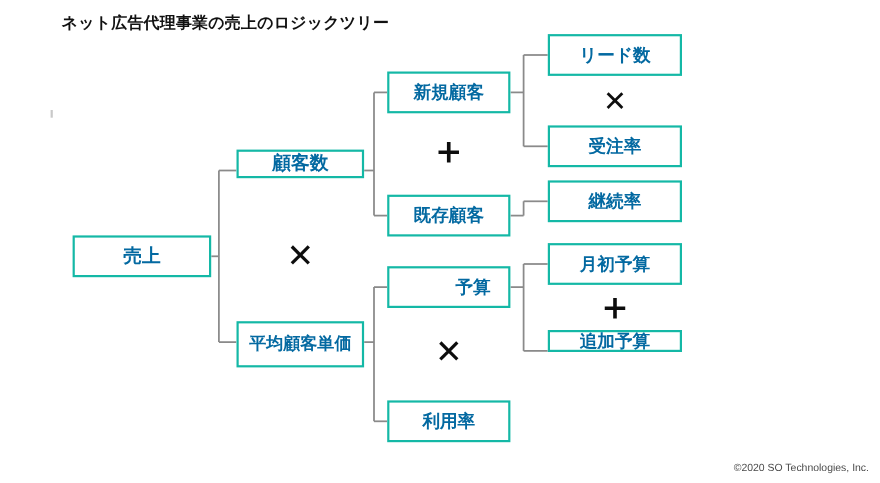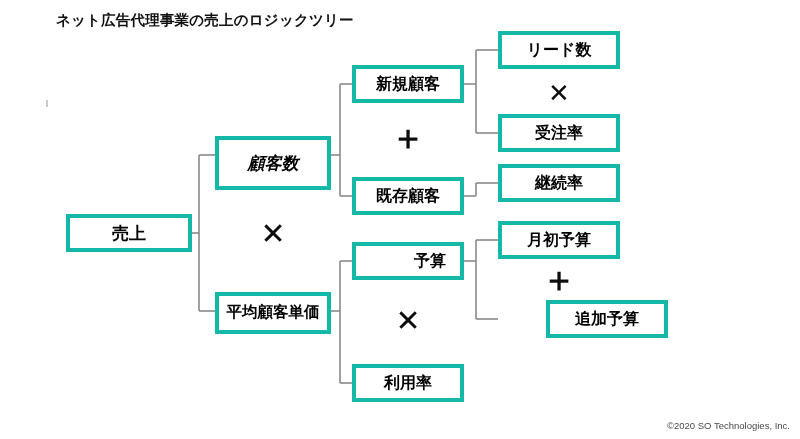--- a/index.html
+++ b/index.html
@@ -45,28 +45,28 @@
     left: 0;
     top: 0;
     width: 800px;
     height: 439px;
     pointer-events: none;
   }
   .node {
     position: absolute;
     box-sizing: border-box;
     background: #ffffff;
-    border: 4px solid #14b8a6;
+    border: 2px solid #14b8a6;
     display: flex;
     align-items: center;
     justify-content: center;
     text-align: center;
     font-weight: bold;
     line-height: 1;
-    color: #000000;
+    color: #0369a1;
     white-space: nowrap;
   }
   .node-lv1 { font-size: 17px; }
   .node-lv2 { font-size: 17px; }
   .node-lv2.small { font-size: 15.5px; }
   .node-lv3 { font-size: 16px; }
   .node-lv4 { font-size: 16px; }
   .op {
     position: absolute;
     display: flex;
@@ -127,33 +127,33 @@
 
       <path d="M464,261 L476,261"></path>
       <path d="M476,240 L476,319"></path>
       <path d="M476,240 L498,240"></path>
       <path d="M476,319 L498,319"></path>
     </g>
   </svg>
 
   <div class="node node-lv1" style="left:66px; top:214px; width:126px; height:38px;">売上</div>
 
-  <div class="node node-lv2" style="left:215px; top:136px; width:116px; height:54px;font-style:italic;">顧客数</div>
+  <div class="node node-lv2" style="left:215px; top:136px; width:116px; height:26px;">顧客数</div>
   <div class="node node-lv2 small" style="left:215px; top:292px; width:116px; height:42px;">平均顧客単価</div>
 
   <div class="node node-lv3" style="left:352px; top:65px; width:112px; height:38px;">新規顧客</div>
   <div class="node node-lv3" style="left:352px; top:177px; width:112px; height:38px;">既存顧客</div>
   <div class="node node-lv3" style="left:352px; top:242px; width:112px; height:38px;padding-left:44px;">予算</div>
   <div class="node node-lv3" style="left:352px; top:364px; width:112px; height:38px;">利用率</div>
 
   <div class="node node-lv4" style="left:498px; top:31px; width:122px; height:38px;">リード数</div>
   <div class="node node-lv4" style="left:498px; top:114px; width:122px; height:38px;">受注率</div>
   <div class="node node-lv4" style="left:498px; top:221px; width:122px; height:38px;">月初予算</div>
   <div class="node node-lv4" style="left:498px; top:164px; width:122px; height:38px;">継続率</div>
-  <div class="node node-lv4" style="left:498px; top:300px; width:122px; height:38px;margin-left:48px;">追加予算</div>
+  <div class="node node-lv4" style="left:498px; top:300px; width:122px; height:20px;">追加予算</div>
 
   <div class="op op-times" style="left:233px; top:216px; width:80px; height:36px;">✕</div>
   <div class="op op-plus" style="left:370px; top:119px; width:76px; height:36px;">＋</div>
   <div class="op op-times" style="left:370px; top:303px; width:76px; height:36px;">✕</div>
   <div class="op op-times-sm" style="left:521px; top:76px; width:76px; height:34px;">✕</div>
   <div class="op op-plus" style="left:521px; top:261px; width:76px; height:36px;">＋</div>
 
   <div id="footer">©2020 SO Technologies, Inc.</div>
 
 </div>

